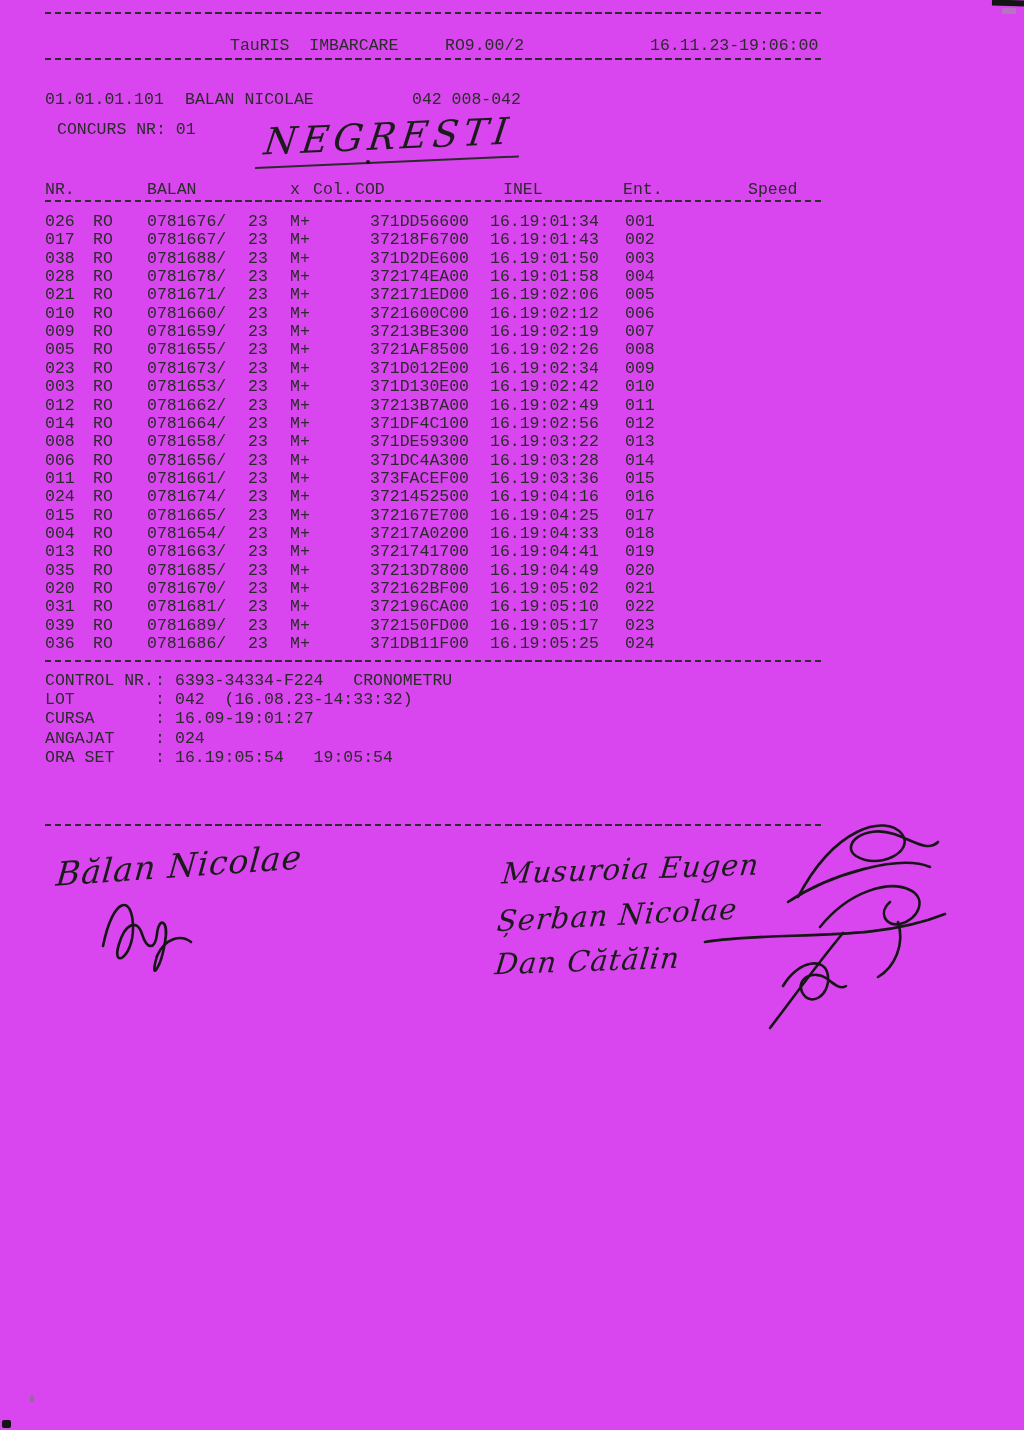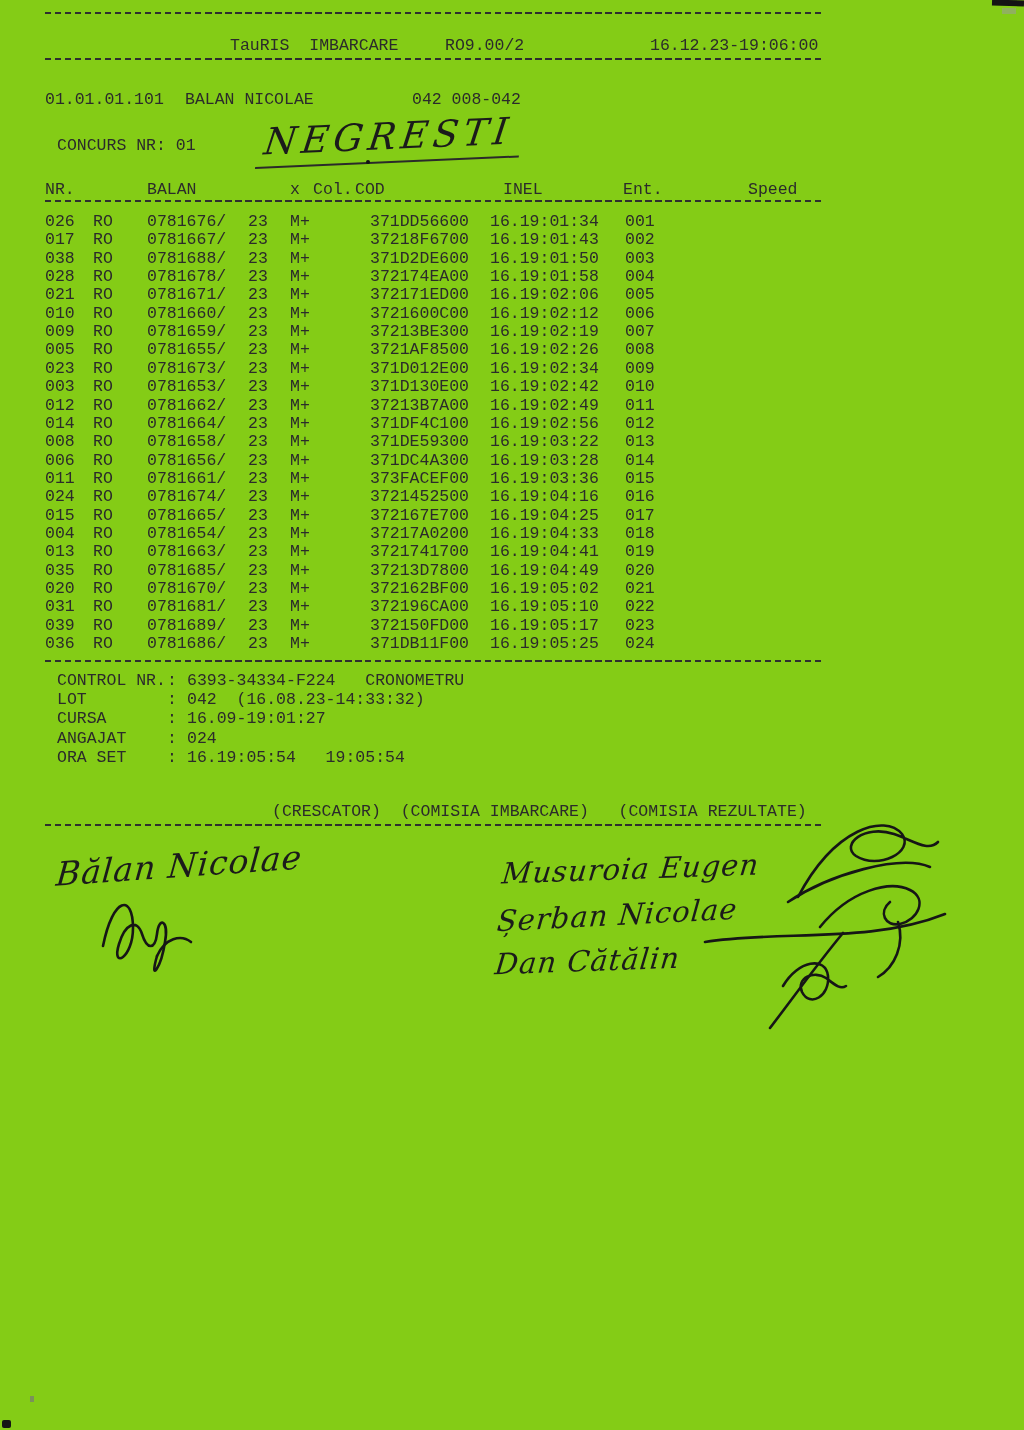--- a/index.html
+++ b/index.html
@@ -1,37 +1,37 @@
 <!DOCTYPE html>
 <html><head>
 <meta charset="utf-8">
 <style>
   html,body{margin:0;padding:0;background:#e8e8e8;}
   .page{
-    position:relative;width:1024px;height:1430px;background:#84cc16;
+    position:relative;width:1024px;height:1430px;background:#d946ef;
     overflow:hidden;
     font-family:"Liberation Mono","DejaVu Sans Mono",monospace;
     color:#2b2b2b;font-size:16.5px;
   }
   .abs{position:absolute;white-space:pre;}
   .dash{
     position:absolute;left:45px;width:778px;height:2px;
     background:repeating-linear-gradient(90deg,#2e2e2e 0 6.5px,transparent 6.5px 10px);
   }
   
   .tbl-row{position:absolute;left:0;width:100%;height:18.35px;}
   .tbl-row span{position:absolute;top:0;white-space:pre;}
   .f-nr{left:45px}.f-cc{left:93px}.f-inel{left:147px}.f-yr{left:248px}
   .f-col{left:290px}.f-cod{left:370px}.f-timp{left:490px}.f-ent{left:625px}
   
   .h-nr{left:45px}.h-inel{left:147px}.h-x{left:290px}.h-col{left:313px}
   .h-cod{left:355px}.h-timp{left:503px}.h-ent{left:623px}.h-speed{left:748px}
   
   .sum-row{position:absolute;left:0;width:100%;height:19.2px;}
-  .sum-row span{position:absolute;top:0;white-space:pre;margin-left:12px;}
+  .sum-row span{position:absolute;top:0;white-space:pre;}
   .s-label{left:45px}.s-colon{left:155px}.s-value{left:175px}
   
   .hand{
     font-family:"DejaVu Serif",serif;font-style:italic;color:#1b1b1b;
     white-space:pre;
   }
   .negresti{
     font-size:37px;letter-spacing:5px;
     border-bottom:2px solid #2a2a2a;padding:0 10px 3px 6px;
     display:inline-block;transform:rotate(-2.5deg) skewX(-10deg);
@@ -44,29 +44,29 @@
 </style>
 </head>
 <body>
 
 <div class="page">
 
   <div class="dash" style="top:12px"></div>
 
   <div class="abs" style="left:230px;top:36px"><span>TauRIS</span>&nbsp;&nbsp;<span>IMBARCARE</span></div>
   <div class="abs" style="left:445px;top:36px">RO9.00/2</div>
-  <div class="abs" style="left:650px;top:36px">16.12.23-19:06:00</div>
+  <div class="abs" style="left:650px;top:36px">16.11.23-19:06:00</div>
 
   <div class="dash" style="top:58px"></div>
 
   <div class="abs" style="left:45px;top:90px">01.01.01.101</div>
   <div class="abs" style="left:185px;top:90px">BALAN NICOLAE</div>
   <div class="abs" style="left:412px;top:90px">042 008-042</div>
 
-  <div class="abs" style="left:57px;top:136px">CONCURS NR: 01</div>
+  <div class="abs" style="left:57px;top:120px">CONCURS NR: 01</div>
   <div class="abs" style="left:218px;top:96px">
     <span class="hand negresti">NEGRESTI</span>
   </div>
   <div class="artifact" style="left:366px;top:160px;width:4px;height:4px;border-radius:50%"></div>
 
   <div class="tbl-row" style="top:180px">
     <span class="h-nr">NR.</span>
     <span class="h-inel">BALAN</span>
     <span class="h-x">x</span>
     <span class="h-col">Col.</span>
@@ -77,21 +77,20 @@
   </div>
 
   <div class="dash" style="top:200px"></div>
 
   <div class="abs" style="left:0;top:212px;width:1024px;height:442px" id="table-body"><div class="tbl-row" style="top: 0px;"><span class="f-nr">026</span><span class="f-cc">RO</span><span class="f-inel">0781676/</span><span class="f-yr">23</span><span class="f-col">M+</span><span class="f-cod">371DD56600</span><span class="f-timp">16.19:01:34</span><span class="f-ent">001</span></div><div class="tbl-row" style="top: 18.35px;"><span class="f-nr">017</span><span class="f-cc">RO</span><span class="f-inel">0781667/</span><span class="f-yr">23</span><span class="f-col">M+</span><span class="f-cod">37218F6700</span><span class="f-timp">16.19:01:43</span><span class="f-ent">002</span></div><div class="tbl-row" style="top: 36.7px;"><span class="f-nr">038</span><span class="f-cc">RO</span><span class="f-inel">0781688/</span><span class="f-yr">23</span><span class="f-col">M+</span><span class="f-cod">371D2DE600</span><span class="f-timp">16.19:01:50</span><span class="f-ent">003</span></div><div class="tbl-row" style="top: 55.05px;"><span class="f-nr">028</span><span class="f-cc">RO</span><span class="f-inel">0781678/</span><span class="f-yr">23</span><span class="f-col">M+</span><span class="f-cod">372174EA00</span><span class="f-timp">16.19:01:58</span><span class="f-ent">004</span></div><div class="tbl-row" style="top: 73.4px;"><span class="f-nr">021</span><span class="f-cc">RO</span><span class="f-inel">0781671/</span><span class="f-yr">23</span><span class="f-col">M+</span><span class="f-cod">372171ED00</span><span class="f-timp">16.19:02:06</span><span class="f-ent">005</span></div><div class="tbl-row" style="top: 91.75px;"><span class="f-nr">010</span><span class="f-cc">RO</span><span class="f-inel">0781660/</span><span class="f-yr">23</span><span class="f-col">M+</span><span class="f-cod">3721600C00</span><span class="f-timp">16.19:02:12</span><span class="f-ent">006</span></div><div class="tbl-row" style="top: 110.1px;"><span class="f-nr">009</span><span class="f-cc">RO</span><span class="f-inel">0781659/</span><span class="f-yr">23</span><span class="f-col">M+</span><span class="f-cod">37213BE300</span><span class="f-timp">16.19:02:19</span><span class="f-ent">007</span></div><div class="tbl-row" style="top: 128.45px;"><span class="f-nr">005</span><span class="f-cc">RO</span><span class="f-inel">0781655/</span><span class="f-yr">23</span><span class="f-col">M+</span><span class="f-cod">3721AF8500</span><span class="f-timp">16.19:02:26</span><span class="f-ent">008</span></div><div class="tbl-row" style="top: 146.8px;"><span class="f-nr">023</span><span class="f-cc">RO</span><span class="f-inel">0781673/</span><span class="f-yr">23</span><span class="f-col">M+</span><span class="f-cod">371D012E00</span><span class="f-timp">16.19:02:34</span><span class="f-ent">009</span></div><div class="tbl-row" style="top: 165.15px;"><span class="f-nr">003</span><span class="f-cc">RO</span><span class="f-inel">0781653/</span><span class="f-yr">23</span><span class="f-col">M+</span><span class="f-cod">371D130E00</span><span class="f-timp">16.19:02:42</span><span class="f-ent">010</span></div><div class="tbl-row" style="top: 183.5px;"><span class="f-nr">012</span><span class="f-cc">RO</span><span class="f-inel">0781662/</span><span class="f-yr">23</span><span class="f-col">M+</span><span class="f-cod">37213B7A00</span><span class="f-timp">16.19:02:49</span><span class="f-ent">011</span></div><div class="tbl-row" style="top: 201.85px;"><span class="f-nr">014</span><span class="f-cc">RO</span><span class="f-inel">0781664/</span><span class="f-yr">23</span><span class="f-col">M+</span><span class="f-cod">371DF4C100</span><span class="f-timp">16.19:02:56</span><span class="f-ent">012</span></div><div class="tbl-row" style="top: 220.2px;"><span class="f-nr">008</span><span class="f-cc">RO</span><span class="f-inel">0781658/</span><span class="f-yr">23</span><span class="f-col">M+</span><span class="f-cod">371DE59300</span><span class="f-timp">16.19:03:22</span><span class="f-ent">013</span></div><div class="tbl-row" style="top: 238.55px;"><span class="f-nr">006</span><span class="f-cc">RO</span><span class="f-inel">0781656/</span><span class="f-yr">23</span><span class="f-col">M+</span><span class="f-cod">371DC4A300</span><span class="f-timp">16.19:03:28</span><span class="f-ent">014</span></div><div class="tbl-row" style="top: 256.9px;"><span class="f-nr">011</span><span class="f-cc">RO</span><span class="f-inel">0781661/</span><span class="f-yr">23</span><span class="f-col">M+</span><span class="f-cod">373FACEF00</span><span class="f-timp">16.19:03:36</span><span class="f-ent">015</span></div><div class="tbl-row" style="top: 275.25px;"><span class="f-nr">024</span><span class="f-cc">RO</span><span class="f-inel">0781674/</span><span class="f-yr">23</span><span class="f-col">M+</span><span class="f-cod">3721452500</span><span class="f-timp">16.19:04:16</span><span class="f-ent">016</span></div><div class="tbl-row" style="top: 293.6px;"><span class="f-nr">015</span><span class="f-cc">RO</span><span class="f-inel">0781665/</span><span class="f-yr">23</span><span class="f-col">M+</span><span class="f-cod">372167E700</span><span class="f-timp">16.19:04:25</span><span class="f-ent">017</span></div><div class="tbl-row" style="top: 311.95px;"><span class="f-nr">004</span><span class="f-cc">RO</span><span class="f-inel">0781654/</span><span class="f-yr">23</span><span class="f-col">M+</span><span class="f-cod">37217A0200</span><span class="f-timp">16.19:04:33</span><span class="f-ent">018</span></div><div class="tbl-row" style="top: 330.3px;"><span class="f-nr">013</span><span class="f-cc">RO</span><span class="f-inel">0781663/</span><span class="f-yr">23</span><span class="f-col">M+</span><span class="f-cod">3721741700</span><span class="f-timp">16.19:04:41</span><span class="f-ent">019</span></div><div class="tbl-row" style="top: 348.65px;"><span class="f-nr">035</span><span class="f-cc">RO</span><span class="f-inel">0781685/</span><span class="f-yr">23</span><span class="f-col">M+</span><span class="f-cod">37213D7800</span><span class="f-timp">16.19:04:49</span><span class="f-ent">020</span></div><div class="tbl-row" style="top: 367px;"><span class="f-nr">020</span><span class="f-cc">RO</span><span class="f-inel">0781670/</span><span class="f-yr">23</span><span class="f-col">M+</span><span class="f-cod">372162BF00</span><span class="f-timp">16.19:05:02</span><span class="f-ent">021</span></div><div class="tbl-row" style="top: 385.35px;"><span class="f-nr">031</span><span class="f-cc">RO</span><span class="f-inel">0781681/</span><span class="f-yr">23</span><span class="f-col">M+</span><span class="f-cod">372196CA00</span><span class="f-timp">16.19:05:10</span><span class="f-ent">022</span></div><div class="tbl-row" style="top: 403.7px;"><span class="f-nr">039</span><span class="f-cc">RO</span><span class="f-inel">0781689/</span><span class="f-yr">23</span><span class="f-col">M+</span><span class="f-cod">372150FD00</span><span class="f-timp">16.19:05:17</span><span class="f-ent">023</span></div><div class="tbl-row" style="top: 422.05px;"><span class="f-nr">036</span><span class="f-cc">RO</span><span class="f-inel">0781686/</span><span class="f-yr">23</span><span class="f-col">M+</span><span class="f-cod">371DB11F00</span><span class="f-timp">16.19:05:25</span><span class="f-ent">024</span></div></div>
 
   <div class="dash" style="top:660px"></div>
 
   <div class="abs" style="left:0;top:671px;width:1024px;height:100px" id="summary-block"><div class="sum-row" style="top: 0px;"><span class="s-label">CONTROL NR.</span><span class="s-colon">:</span><span class="s-value">6393-34334-F224   CRONOMETRU</span></div><div class="sum-row" style="top: 19.2px;"><span class="s-label">LOT</span><span class="s-colon">:</span><span class="s-value">042  (16.08.23-14:33:32)</span></div><div class="sum-row" style="top: 38.4px;"><span class="s-label">CURSA</span><span class="s-colon">:</span><span class="s-value">16.09-19:01:27</span></div><div class="sum-row" style="top: 57.6px;"><span class="s-label">ANGAJAT</span><span class="s-colon">:</span><span class="s-value">024</span></div><div class="sum-row" style="top: 76.8px;"><span class="s-label">ORA SET</span><span class="s-colon">:</span><span class="s-value">16.19:05:54   19:05:54</span></div></div>
 
-  <div class="abs" style="left:272px;top:802px">(CRESCATOR)  (COMISIA IMBARCARE)   (COMISIA REZULTATE)</div>
 
   <div class="dash" style="top:824px"></div>
 
   <div class="abs hand sig-name-left" style="left:56px;top:846px">Bălan Nicolae</div>
 
   <svg class="scribble" style="left:95px;top:888px" width="150" height="90" viewBox="0 0 150 90">
     <path d="M8,58 C18,8 38,6 38,40 C38,70 16,82 24,56 C30,36 42,30 47,46 C52,62 60,62 62,46 C64,28 74,32 70,54 C66,80 54,96 62,68"></path>
     <path d="M62,68 C70,50 86,46 96,54"></path>
   </svg>
 

